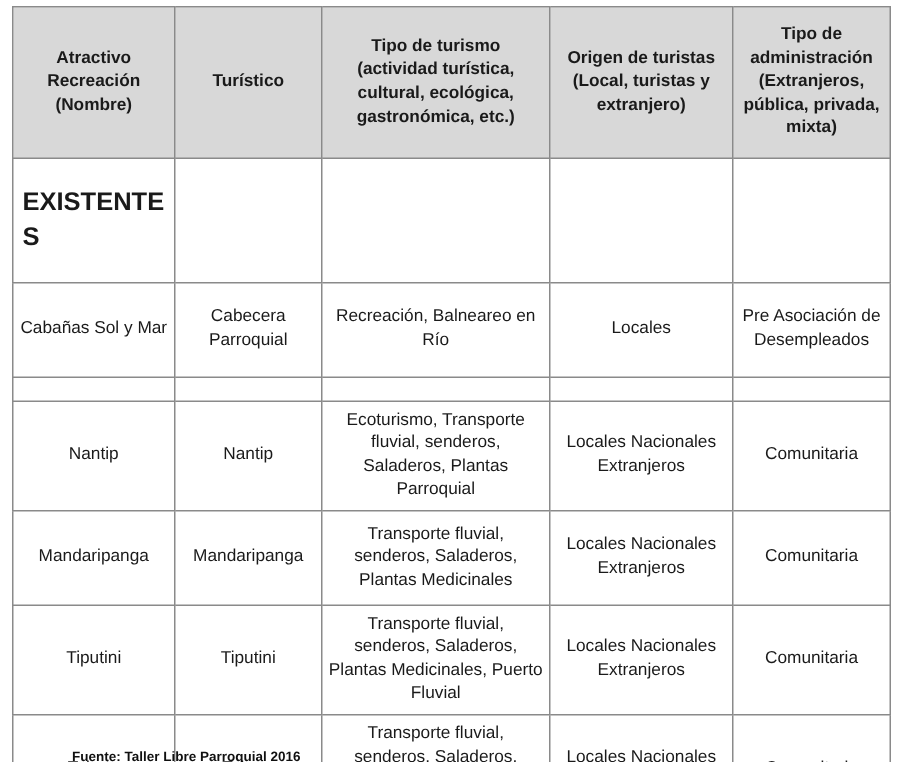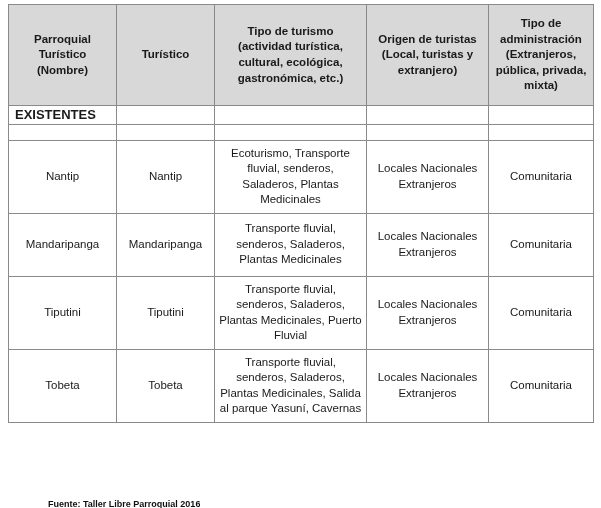--- a/index.html
+++ b/index.html
@@ -46,22 +46,22 @@
   table.tourism thead th {
     background: #d8d8d8;
     font-weight: bold;
     font-size: 11.5px;
     padding: 6px 5px;
     height: 88px;
   }
   tr.section-row td {
     text-align: left;
     font-weight: bold;
-    font-size: 13px;
-    padding: 0 6px;
+    font-size: 17px;
+    padding: 18px 6px;
     height: 16px;
   }
   tr.section-row td.sec-label {
     border-right: 1px solid #8a8a8a;
   }
   tr.spacer-row td {
     height: 13px;
     padding: 1px 4px;
     border-top: 1px solid #8a8a8a;
     border-bottom: 1px solid #8a8a8a;
@@ -90,51 +90,58 @@
   <table class="tourism">
     <colgroup>
       <col class="c1">
         <col class="c2">
         <col class="c3">
         <col class="c4">
         <col class="c5">
     </colgroup>
     <thead>
       <tr>
-        <th>Parroquial Turístico (Nombre)</th>
+        <th>Atractivo Recreación (Nombre)</th>
         <th>Turístico</th>
         <th>Tipo de turismo (actividad turística, cultural, ecológica, gastronómica, etc.)</th>
         <th>Origen de turistas (Local, turistas y extranjero)</th>
         <th>Tipo de administración (Extranjeros, pública, privada, mixta)</th>
       </tr>
     </thead>
     <tbody>
 
       <tr class="section-row">
         <td class="sec-label">EXISTENTES</td>
         <td class="blank"></td>
         <td class="blank"></td>
         <td class="blank"></td>
         <td class="blank"></td>
       </tr>
 
+      <tr class="body-row">
+        <td>Cabañas Sol y Mar</td>
+        <td>Cabecera Parroquial</td>
+        <td>Recreación, Balneareo en Río</td>
+        <td>Locales</td>
+        <td>Pre Asociación de Desempleados</td>
+      </tr>
 
       <tr class="spacer-row">
         <td class="blank"></td>
         <td class="blank"></td>
         <td class="blank"></td>
         <td class="blank"></td>
         <td class="blank"></td>
       </tr>
 
 
       <tr class="body-row">
         <td>Nantip</td>
         <td>Nantip</td>
-        <td>Ecoturismo, Transporte fluvial, senderos, Saladeros, Plantas Medicinales</td>
+        <td>Ecoturismo, Transporte fluvial, senderos, Saladeros, Plantas Parroquial</td>
         <td>Locales Nacionales Extranjeros</td>
         <td>Comunitaria</td>
       </tr>
 
       <tr class="body-row">
         <td>Mandaripanga</td>
         <td>Mandaripanga</td>
         <td>Transporte fluvial, senderos, Saladeros, Plantas Medicinales</td>
         <td>Locales Nacionales Extranjeros</td>
         <td>Comunitaria</td>

